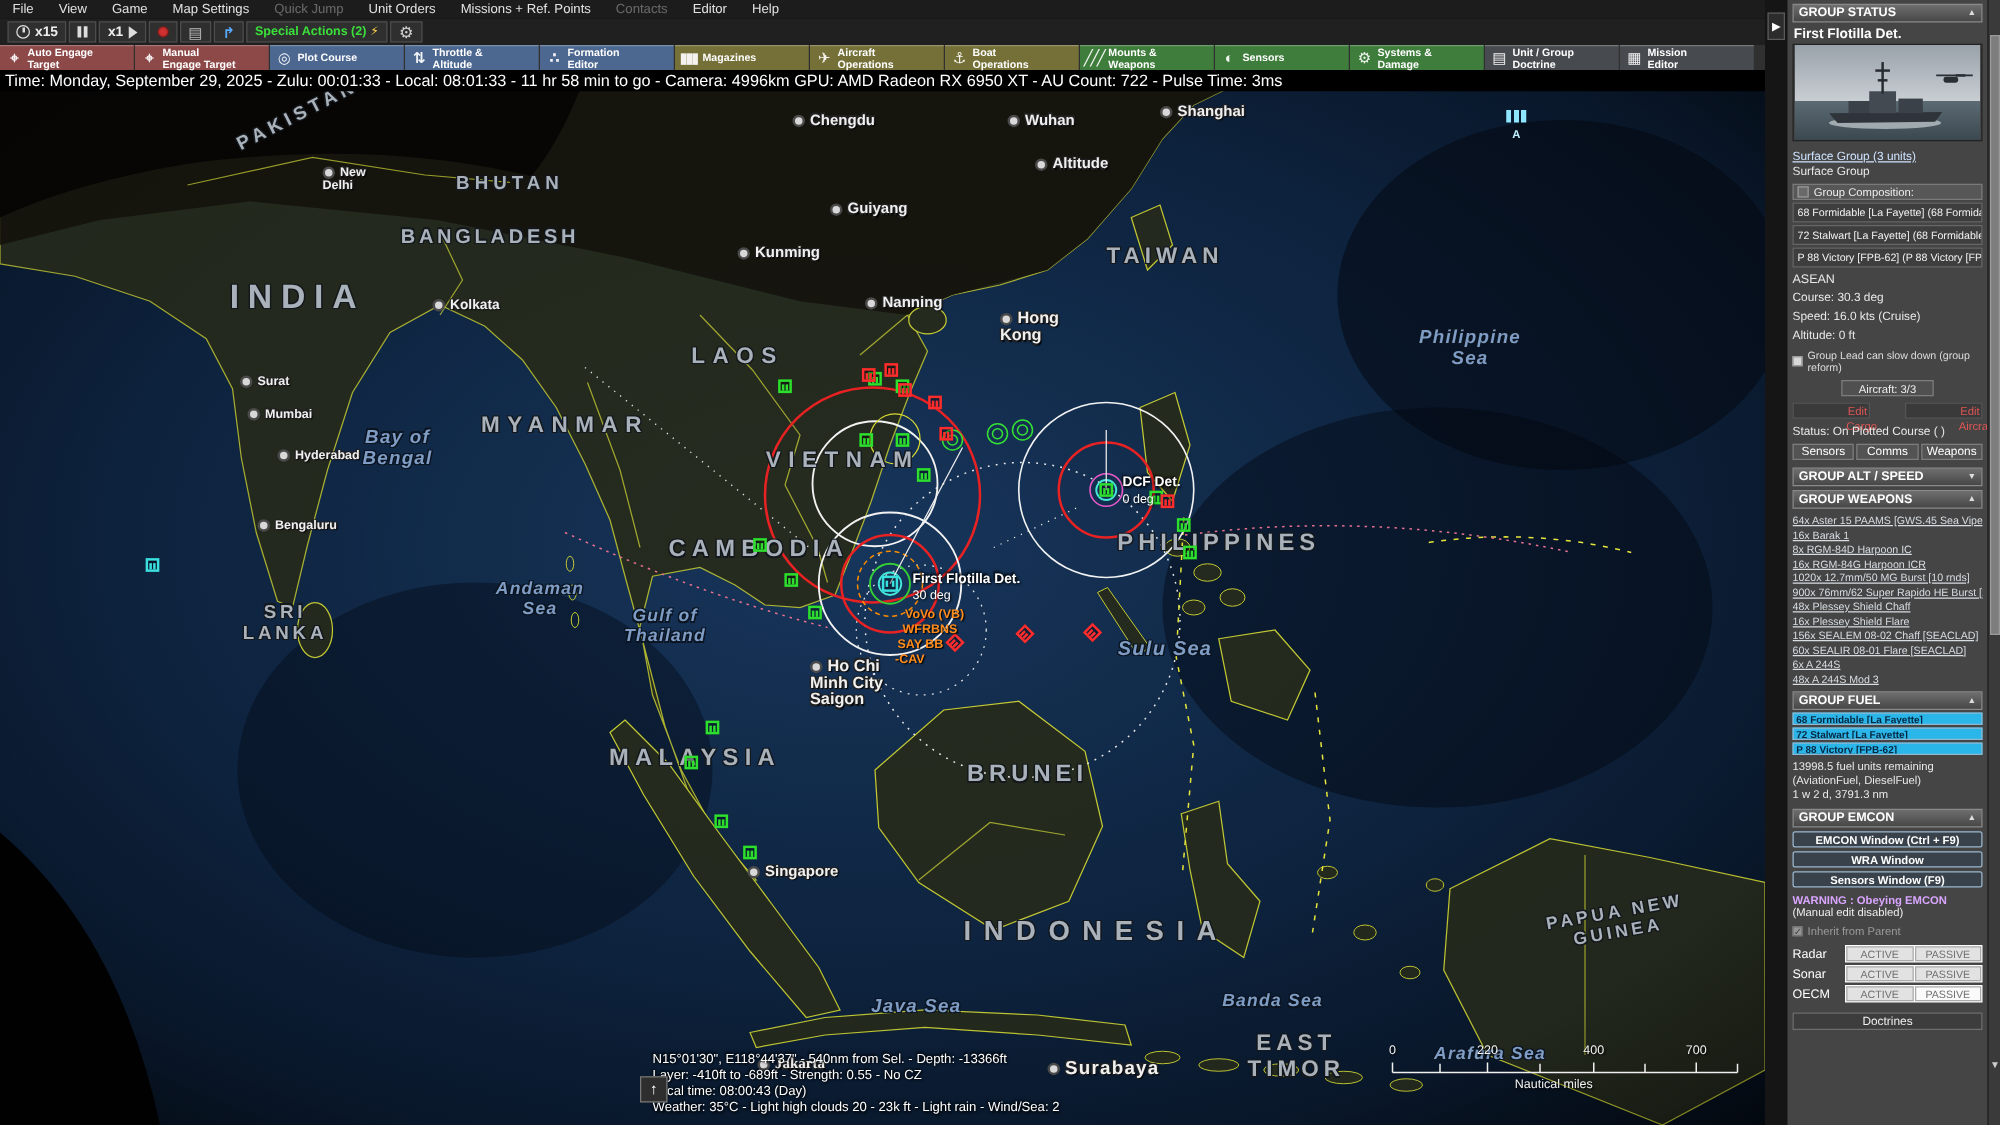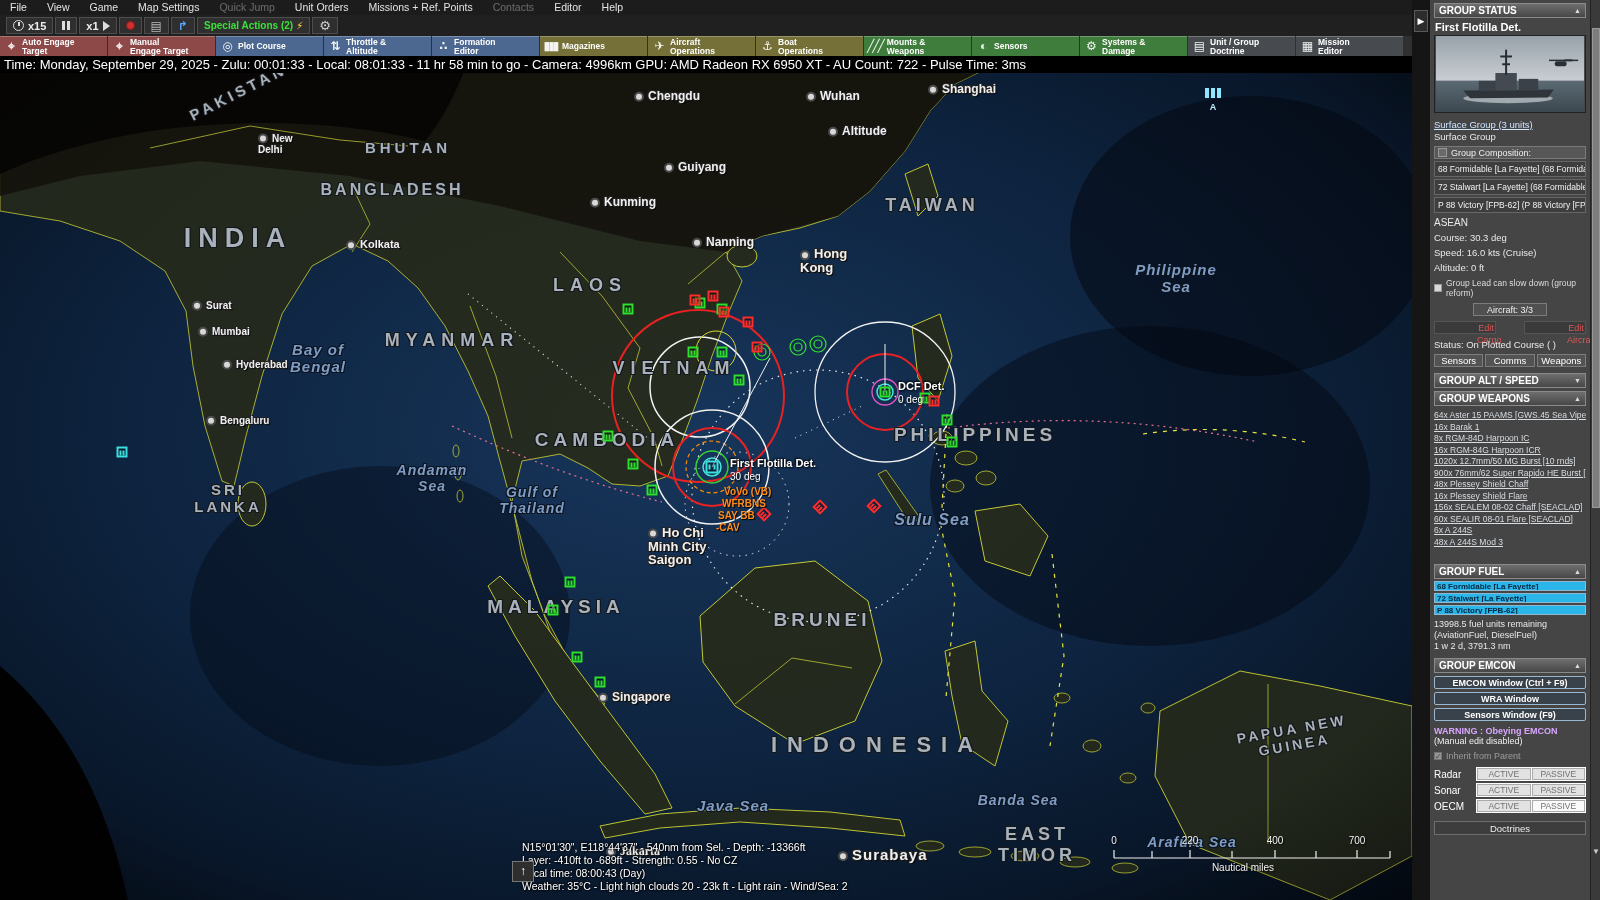--- a/index.html
+++ b/index.html
@@ -516,21 +516,21 @@
         <div class="weap">1020x 12.7mm/50 MG Burst [10 rnds]</div>
         <div class="weap">900x 76mm/62 Super Rapido HE Burst [2 m</div>
         <div class="weap">48x Plessey Shield Chaff</div>
         <div class="weap">16x Plessey Shield Flare</div>
         <div class="weap">156x SEALEM 08-02 Chaff [SEACLAD]</div>
         <div class="weap">60x SEALIR 08-01 Flare [SEACLAD]</div>
         <div class="weap">6x A 244S</div>
         <div class="weap">48x A 244S Mod 3</div>
       </div>
 
-      <div class="hdr" style="margin-top:16px;">
+      <div class="hdr" style="margin-top:4px;">
         <span>GROUP FUEL</span>
         <span class="chev">▲</span>
       </div>
       <div class="fuelbar">68 Formidable [La Fayette]</div>
       <div class="fuelbar">72 Stalwart [La Fayette]</div>
       <div class="fuelbar">P 88 Victory [FPB-62]</div>
       <div class="fueltext">13998.5 fuel units remaining</div>
       <div class="fueltext" style="margin-top:0;">(AviationFuel, DieselFuel)</div>
       <div class="fueltext" style="margin-top:0;">1 w 2 d, 3791.3 nm</div>
 

